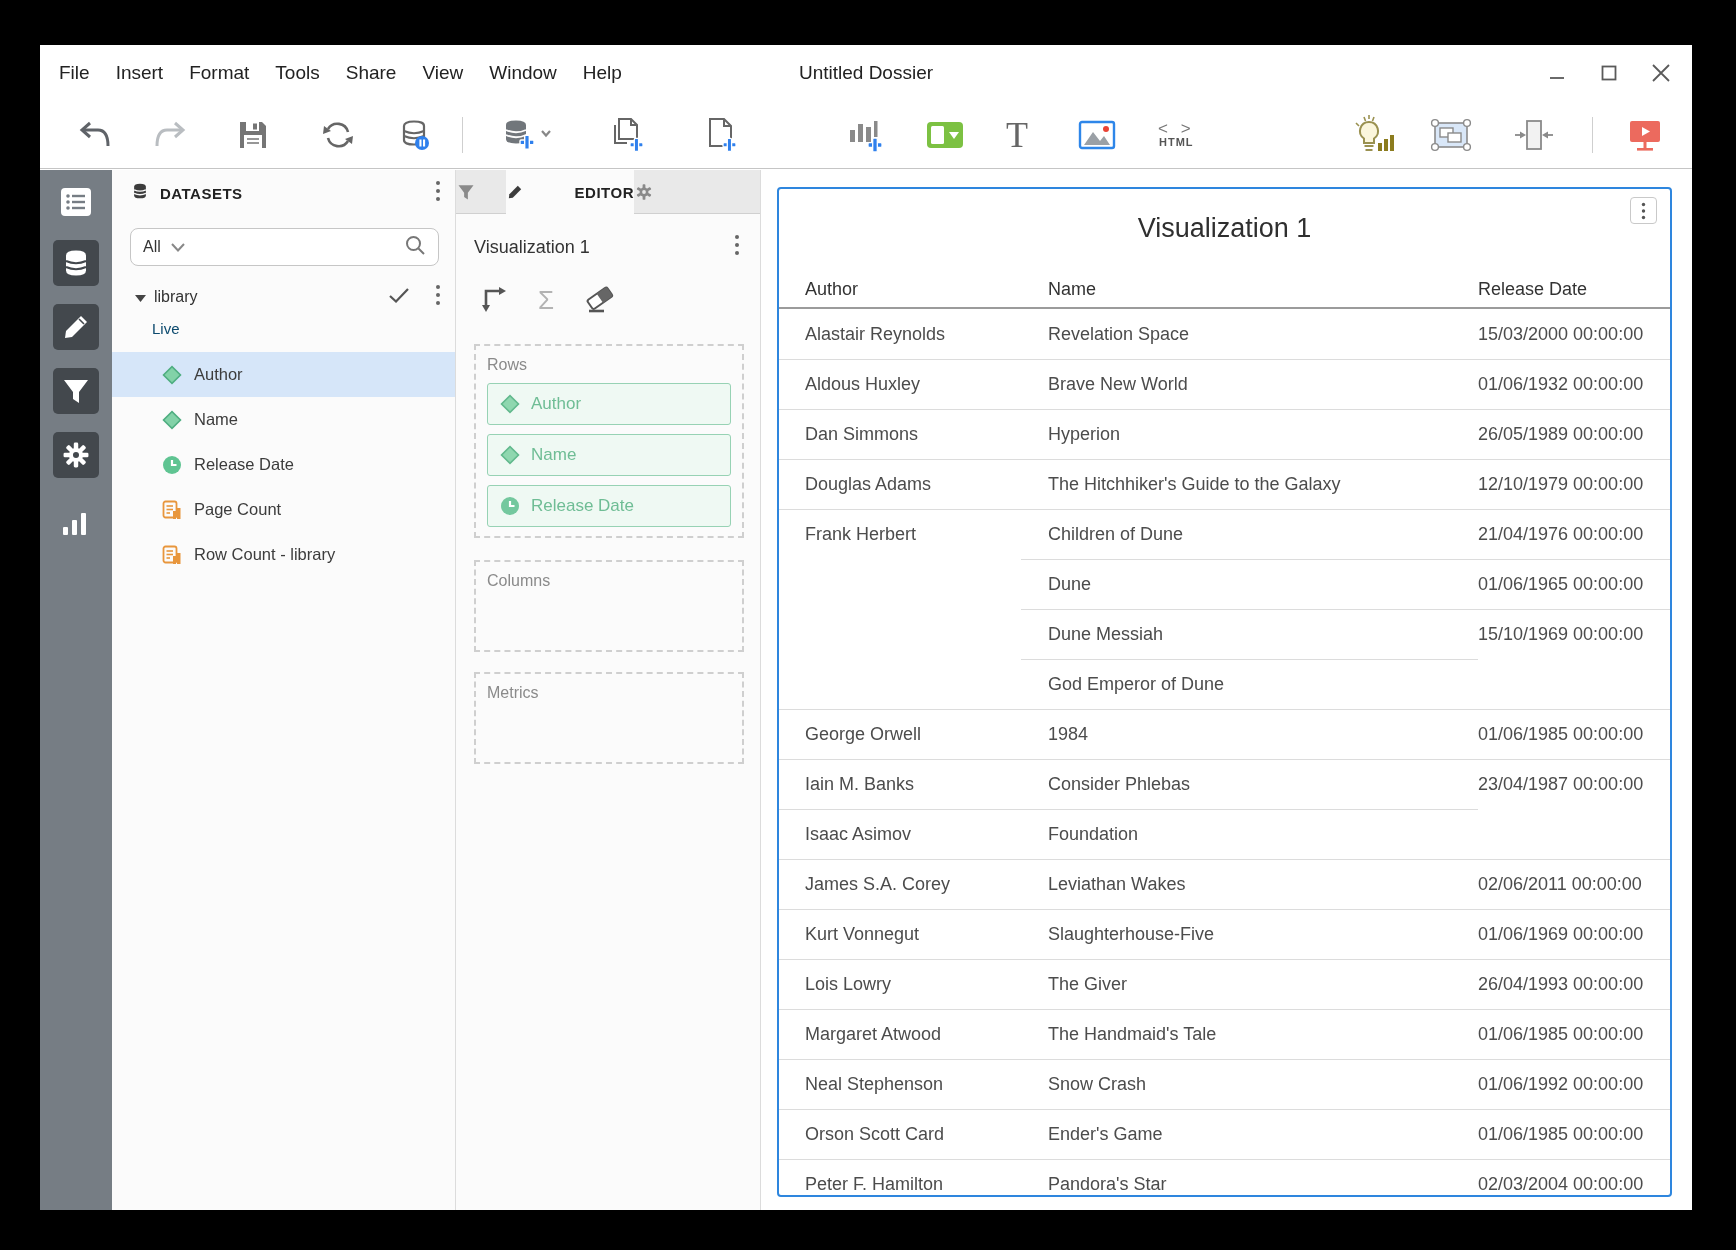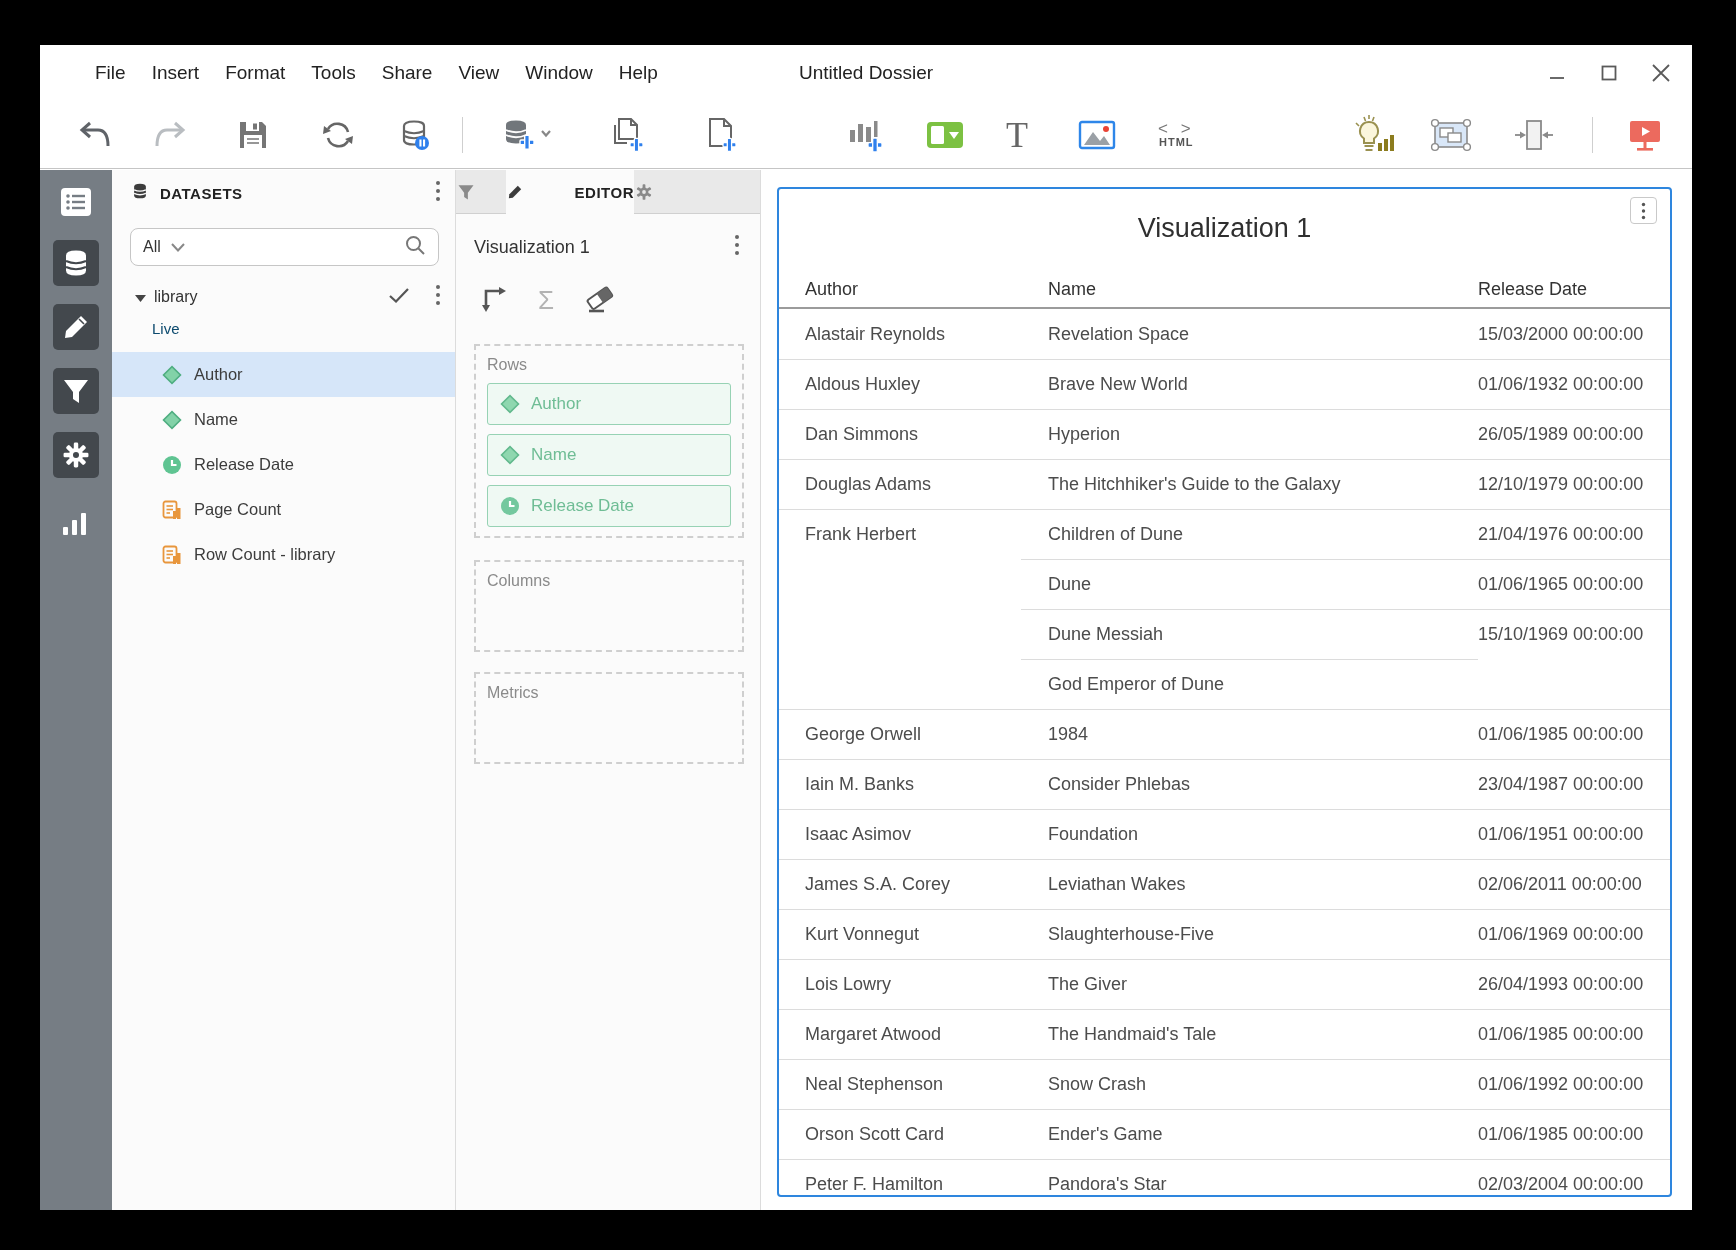--- a/index.html
+++ b/index.html
@@ -2,21 +2,21 @@
 <html><head>
 <meta charset="utf-8">
 <style>
   * { margin:0; padding:0; box-sizing:border-box; }
   html,body { width:1736px; height:1250px; background:#000; overflow:hidden;
               font-family:"Liberation Sans", sans-serif; }
   .window { position:absolute; left:40px; top:45px; width:1652px; height:1165px;
             background:#fff; overflow:hidden; }
 
   
-  .titlebar { position:relative; height:56px; background:#fff; display:flex; align-items:center;padding-left:36px; }
+  .titlebar { position:relative; height:56px; background:#fff; display:flex; align-items:center; }
   .menus { display:flex; margin-left:6px; }
   .menu-item { padding:0 13px; font-size:19px; color:#222; cursor:default; }
   .app-title { position:absolute; left:50%; transform:translateX(-50%); font-size:19px; color:#222; }
   .win-controls { position:absolute; right:20px; top:0; height:56px; display:flex; align-items:center; gap:30px; }
   .win-btn { width:22px; height:22px; display:flex; align-items:center; justify-content:center; }
 
   
   .toolbar { position:relative; height:68px; border-bottom:1px solid #c5c5c5; background:#fff; }
   .tbi { position:absolute; top:50%; transform:translateY(-50%); display:flex; align-items:center; justify-content:center; }
   .tb-sep { position:absolute; top:16px; width:1px; height:36px; background:#cfcfcf; }
@@ -618,21 +618,20 @@
     <div class="cell c-date">01/06/1985 00:00:00</div>
   </div>
             <div class="viz-row">
     <div class="cell c-author">Iain M. Banks</div>
     <div class="cell c-name">Consider Phlebas</div>
     <div class="cell c-date">23/04/1987 00:00:00</div>
   </div>
             <div class="viz-row">
     <div class="cell c-author">Isaac Asimov</div>
     <div class="cell c-name">Foundation</div>
-    <div class="cell c-date">01/06/1951 00:00:00</div>
   </div>
             <div class="viz-row">
     <div class="cell c-author">James S.A. Corey</div>
     <div class="cell c-name">Leviathan Wakes</div>
     <div class="cell c-date">02/06/2011 00:00:00</div>
   </div>
             <div class="viz-row">
     <div class="cell c-author">Kurt Vonnegut</div>
     <div class="cell c-name">Slaughterhouse-Five</div>
     <div class="cell c-date">01/06/1969 00:00:00</div>

